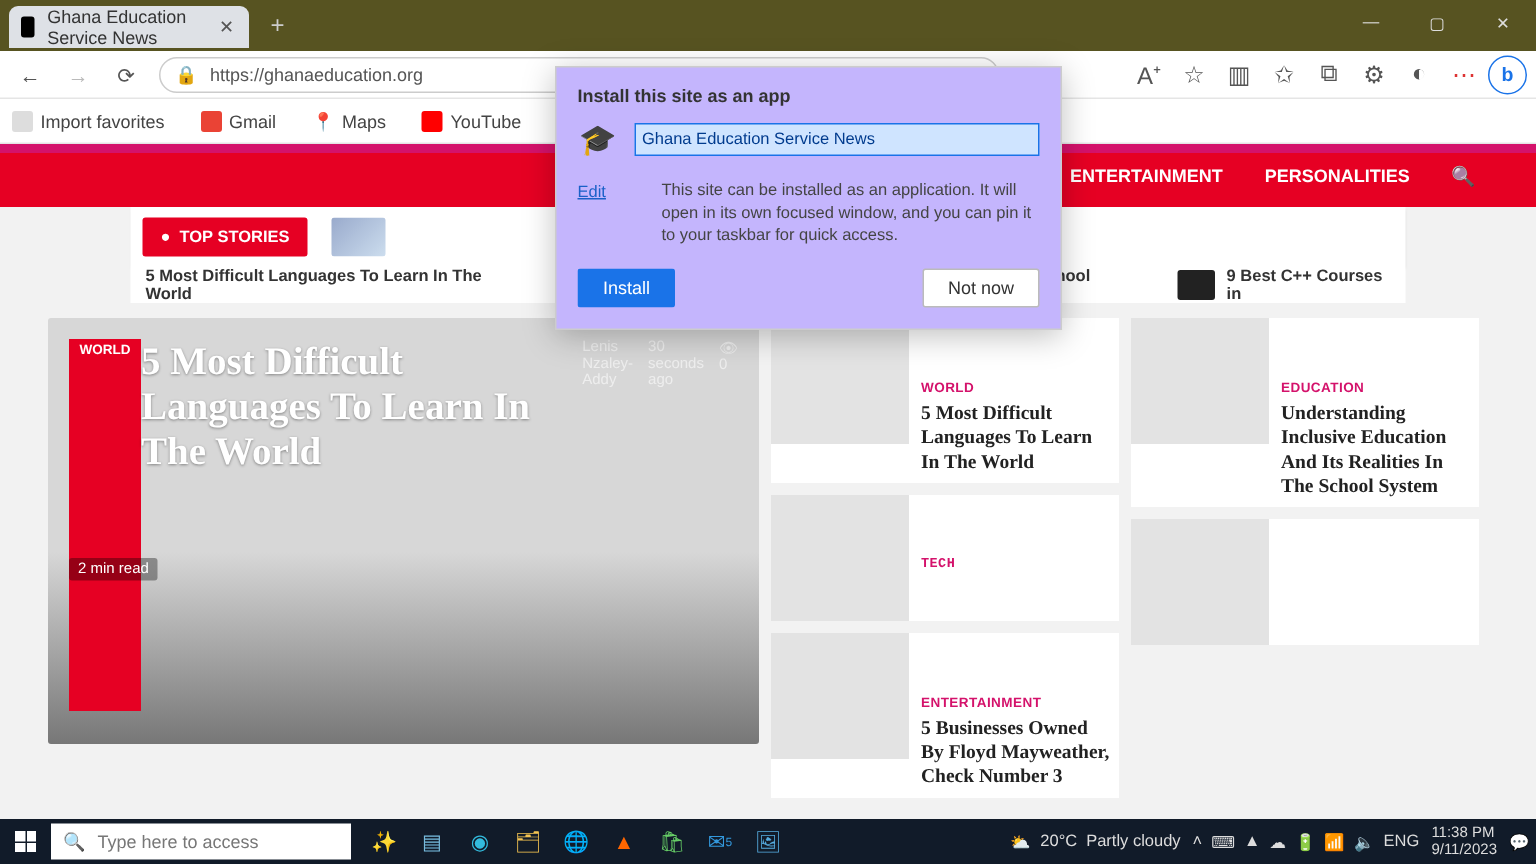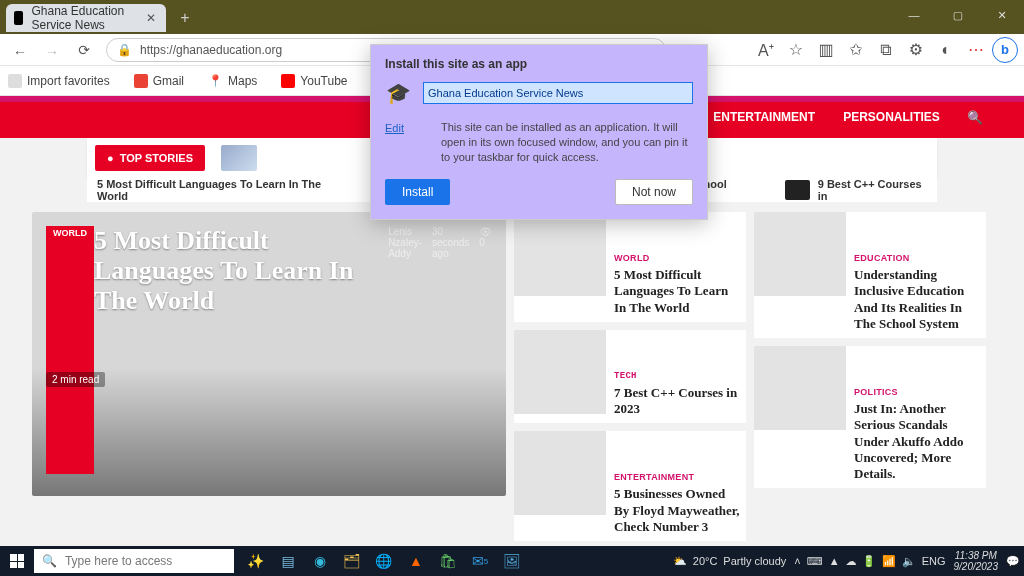--- a/index.html
+++ b/index.html
@@ -93,21 +93,21 @@
             gap:1px; }
   .winlogo span{ background:#fff; }
   .searchbox{ width:200px; height:24px; background:#fff; color:#777; display:flex; align-items:center;
               padding:0 8px; gap:8px; font-size:12px; }
   .tbicons{ display:flex; gap:4px; margin-left:8px; }
   .tbicons div{ width:28px; height:30px; display:flex; align-items:center; justify-content:center;
                 font-size:14px; }
   .tbright{ margin-left:auto; display:flex; align-items:center; gap:8px; padding-right:4px; }
   .weather{ display:flex; align-items:center; gap:6px; font-size:11px; }
   .tray{ display:flex; gap:6px; font-size:11px; align-items:center; }
-  .clock{ text-align:center; font-size:10px; line-height:1.1;font-style:italic; }
+  .clock{ text-align:left; font-size:10px; line-height:1.1; }
 </style>
 </head>
 <body>
 
 <div class="titlebar">
   <div class="tab">
     <span class="fav"></span>
     <span>Ghana Education Service News</span>
     <span class="close">✕</span>
   </div>
@@ -216,21 +216,20 @@
         <div class="thumb"></div>
         <div class="cardbody">
             <div class="catlabel c-world">WORLD</div>
             <h3>5 Most Difficult Languages To Learn In The World</h3>
           </div>
       </div>
       <div class="card">
         <div class="thumb"></div>
         <div class="cardbody">
             <div class="catlabel c-tech">TECH</div>
-            <h3>7 Best C++ Courses in 2023</h3>
           </div>
       </div>
       <div class="card">
         <div class="thumb"></div>
         <div class="cardbody">
             <div class="catlabel c-ent">ENTERTAINMENT</div>
             <h3>5 Businesses Owned By Floyd Mayweather, Check Number 3</h3>
           </div>
       </div>
     </div>
@@ -238,24 +237,20 @@
     <div class="col">
       <div class="card">
         <div class="thumb"></div>
         <div class="cardbody">
             <div class="catlabel c-edu">EDUCATION</div>
             <h3>Understanding Inclusive Education And Its Realities In The School System</h3>
           </div>
       </div>
       <div class="card">
         <div class="thumb"></div>
-        <div class="cardbody">
-            <div class="catlabel c-pol">POLITICS</div>
-            <h3>Just In: Another Serious Scandals Under Akuffo Addo Uncovered; More Details.</h3>
-          </div>
       </div>
     </div>
   </div>
 </div>
 
 <div class="installdlg">
   <div class="dlgtitle">Install this site as an app</div>
   <div class="dlgrow1">
     <div class="appico">🎓</div>
     <div class="namebox">Ghana Education Service News</div>
@@ -303,17 +298,17 @@
       <span>⌨</span>
       <span>▲</span>
       <span>☁</span>
       <span>🔋</span>
       <span>📶</span>
       <span>🔈</span>
       <span>ENG</span>
     </div>
     <div class="clock">
       <div>11:38 PM</div>
-      <div>9/20/2023</div>
+      <div>9/11/2023</div>
     </div>
     <div style="width:14px;height:30px;display:flex;align-items:center;justify-content:center">💬</div>
   </div>
 </div>
 
 </body></html>

